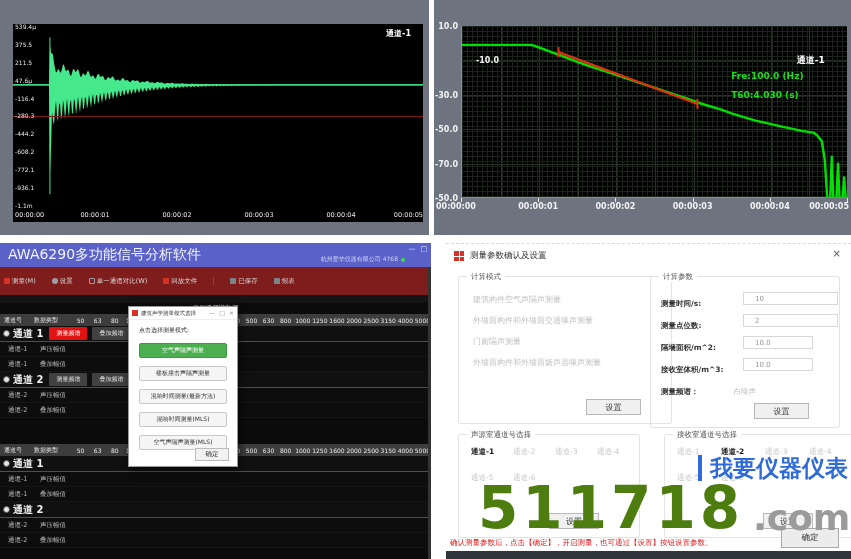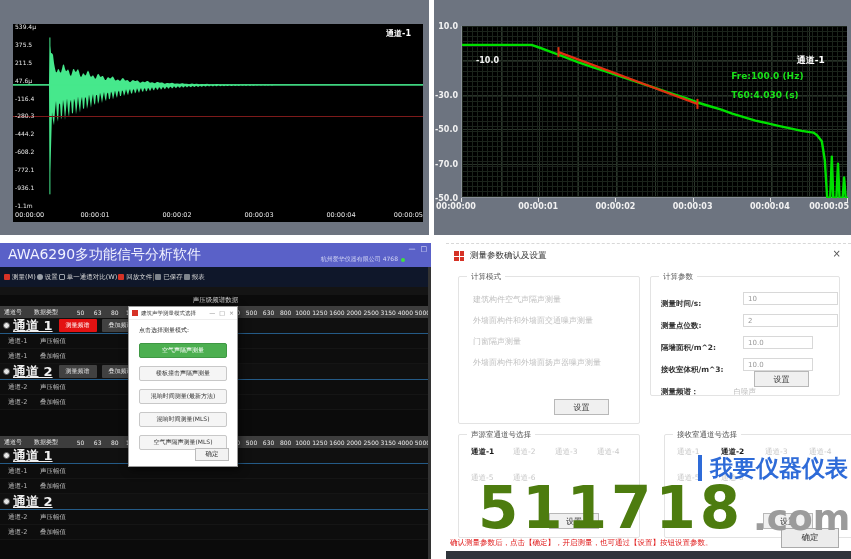--- a/index.html
+++ b/index.html
@@ -37,38 +37,38 @@
   .gutter{position:absolute;background:#ffffff;}
 
   
   #mainwin{position:absolute;left:0;top:243px;width:431px;height:316px;background:#0b0b0b;overflow:hidden;}
   #mw-titlebar{height:24px;background:#5a61c8;position:relative;display:flex;align-items:center;}
   #mw-title{color:#f2f3ff;font-size:14px;margin-left:8px;}
   #mw-tb-right{position:absolute;right:26px;bottom:3px;font-size:6px;color:#d5d8f5;display:flex;align-items:center;gap:3px;}
   .statusdot{width:4px;height:4px;border-radius:50%;background:#3fdf3f;display:inline-block;}
   #mw-controls{position:absolute;right:4px;top:2px;display:flex;gap:5px;}
   #mw-controls span{color:#e8eaff;font-size:7px;line-height:9px;cursor:default;}
-  #mw-toolbar{height:20px;background:#0f172a;display:flex;align-items:center;padding-left:4px;gap:1px;}
+  #mw-toolbar{height:28px;background:#7f1d1d;display:flex;align-items:center;padding-left:4px;gap:16px;}
   .tb-item{display:flex;align-items:center;gap:2px;color:#d8d8d8;font-size:6.5px;}
   .tb-ico{width:6px;height:6px;border-radius:1px;display:inline-block;}
   .tb-ico.red{background:#d63226;}
   .tb-ico.gear{background:#9aa0a8;border-radius:50%;}
   .tb-ico.win{background:transparent;border:1px solid #9aa0a8;}
   .tb-ico.doc{background:#7d838b;}
   .tb-sep{width:1px;height:8px;background:#5a5a5a;}
   #mw-spacer{height:8px;background:#141414;}
   .sec-label{height:11px;text-align:center;font-size:6.5px;color:#cfcfcf;line-height:11px;}
   .thead{height:12px;background:#3d3d3d;display:flex;align-items:center;padding-left:4px;}
   .th{font-size:6px;color:#eaeaea;}
   .th.ch{width:30px;}
   .th.ty{width:38px;}
   .th.fq{flex:1;text-align:center;}
   .grow{height:16px;display:flex;align-items:center;padding-left:3px;border-bottom:1px solid #245a86;background:#101010;}
   .gdot{width:7px;height:7px;border-radius:50%;background:#e6e6e6;border:1px solid #555;margin-right:3px;}
-  .gname{font-size:13px;color:#f0f0f0;font-weight:bold;margin-right:6px;white-space:nowrap;text-decoration:underline;}
+  .gname{font-size:10px;color:#f0f0f0;font-weight:bold;margin-right:6px;white-space:nowrap;}
   .badge{font-size:6px;padding:2px 7px;margin-right:5px;border-radius:1px;white-space:nowrap;}
   .badge.red{background:#e31212;color:#fff;}
   .badge.dark{background:#414141;color:#e0e0e0;}
   .srow{height:15px;display:flex;align-items:center;padding-left:8px;background:#0d0d0d;border-bottom:1px solid #151515;}
   .sch{font-size:6.5px;color:#b8b8b8;width:32px;}
   .sty{font-size:6.5px;color:#b8b8b8;}
   #mw-spacer2{height:26px;background:#0b0b0b;}
   #mw-scroll{position:absolute;right:0;top:24px;width:3px;height:292px;background:#333;}
 
   
@@ -88,29 +88,29 @@
   
   #paramdlg{position:absolute;left:446px;top:243px;width:405px;height:308px;background:#ffffff;border-top:1px dashed #d8d8d8;}
   #pd-titlebar{position:relative;height:24px;display:flex;align-items:center;}
   #pd-icon{width:10px;height:10px;margin:0 6px 0 8px;background:
      linear-gradient(#fff,#fff) 50% 0/1px 100% no-repeat,
      linear-gradient(#fff,#fff) 0 50%/100% 1px no-repeat,#d63226;}
   #pd-title{font-size:8.5px;color:#333;}
   #pd-close{position:absolute;right:10px;top:4px;font-size:10px;color:#555;}
   .pgroup{position:absolute;border:1px solid #e3e3e3;border-radius:2px;}
   .pgroup-title{position:absolute;top:-5px;left:8px;background:#fff;padding:0 4px;font-size:7.5px;color:#555;}
-  #pg-mode{left:12px;top:32px;width:182px;height:148px;}
-  #pg-param{left:204px;top:32px;width:190px;height:120px;}
+  #pg-mode{left:12px;top:32px;width:214px;height:148px;}
+  #pg-param{left:204px;top:32px;width:190px;height:152px;}
   #pg-src{left:12px;top:190px;width:182px;height:104px;}
   #pg-recv{left:204px;top:190px;width:190px;height:104px;margin-left:14px;}
   .mode-opt{margin:0 0 0 14px;font-size:8px;line-height:21px;color:#c0c0c0;white-space:nowrap;}
   .mode-opt.selected{color:#1a1a1a;font-weight:bold;}
   .pfield{position:relative;height:22px;margin-left:10px;}
   .pfield label{font-size:7.5px;font-weight:600;color:#333;line-height:14px;}
-  .pfield input{position:absolute;left:82px;top:1px;height:13px;border:1px solid #d8d8d8;font-size:7px;color:#999;padding:0 4px;background:#fff;}
+  .pfield input{position:absolute;left:82px;top:1px;height:13px;border:1px solid #d8d8d8;font-size:7px;color:#999;padding:0 11px;background:#fff;}
   .psrc-row{margin-left:10px;height:20px;}
   .psrc-row .lbl{font-size:7.5px;font-weight:600;color:#333;}
   .psrc-row .val{font-size:7.5px;color:#bdbdbd;margin-left:30px;}
   .set-btn{position:absolute;right:30px;bottom:8px;width:55px;height:16px;background:#f0f0f0;border:1px solid #b8b8b8;
     font-size:8px;color:#333;display:flex;align-items:center;justify-content:center;}
   .set-btn.small{right:40px;width:50px;}
   .chan-grid{position:absolute;left:8px;top:12px;right:4px;display:grid;grid-template-columns:repeat(4,1fr);row-gap:16px;}
   .chan{font-size:7.5px;color:#c8c8c8;text-align:left;padding-left:4px;white-space:nowrap;}
   .chan.selected{color:#1a1a1a;font-weight:bold;}
   #pd-footer{position:absolute;left:4px;top:294px;font-size:7.5px;color:#e01515;white-space:nowrap;}

